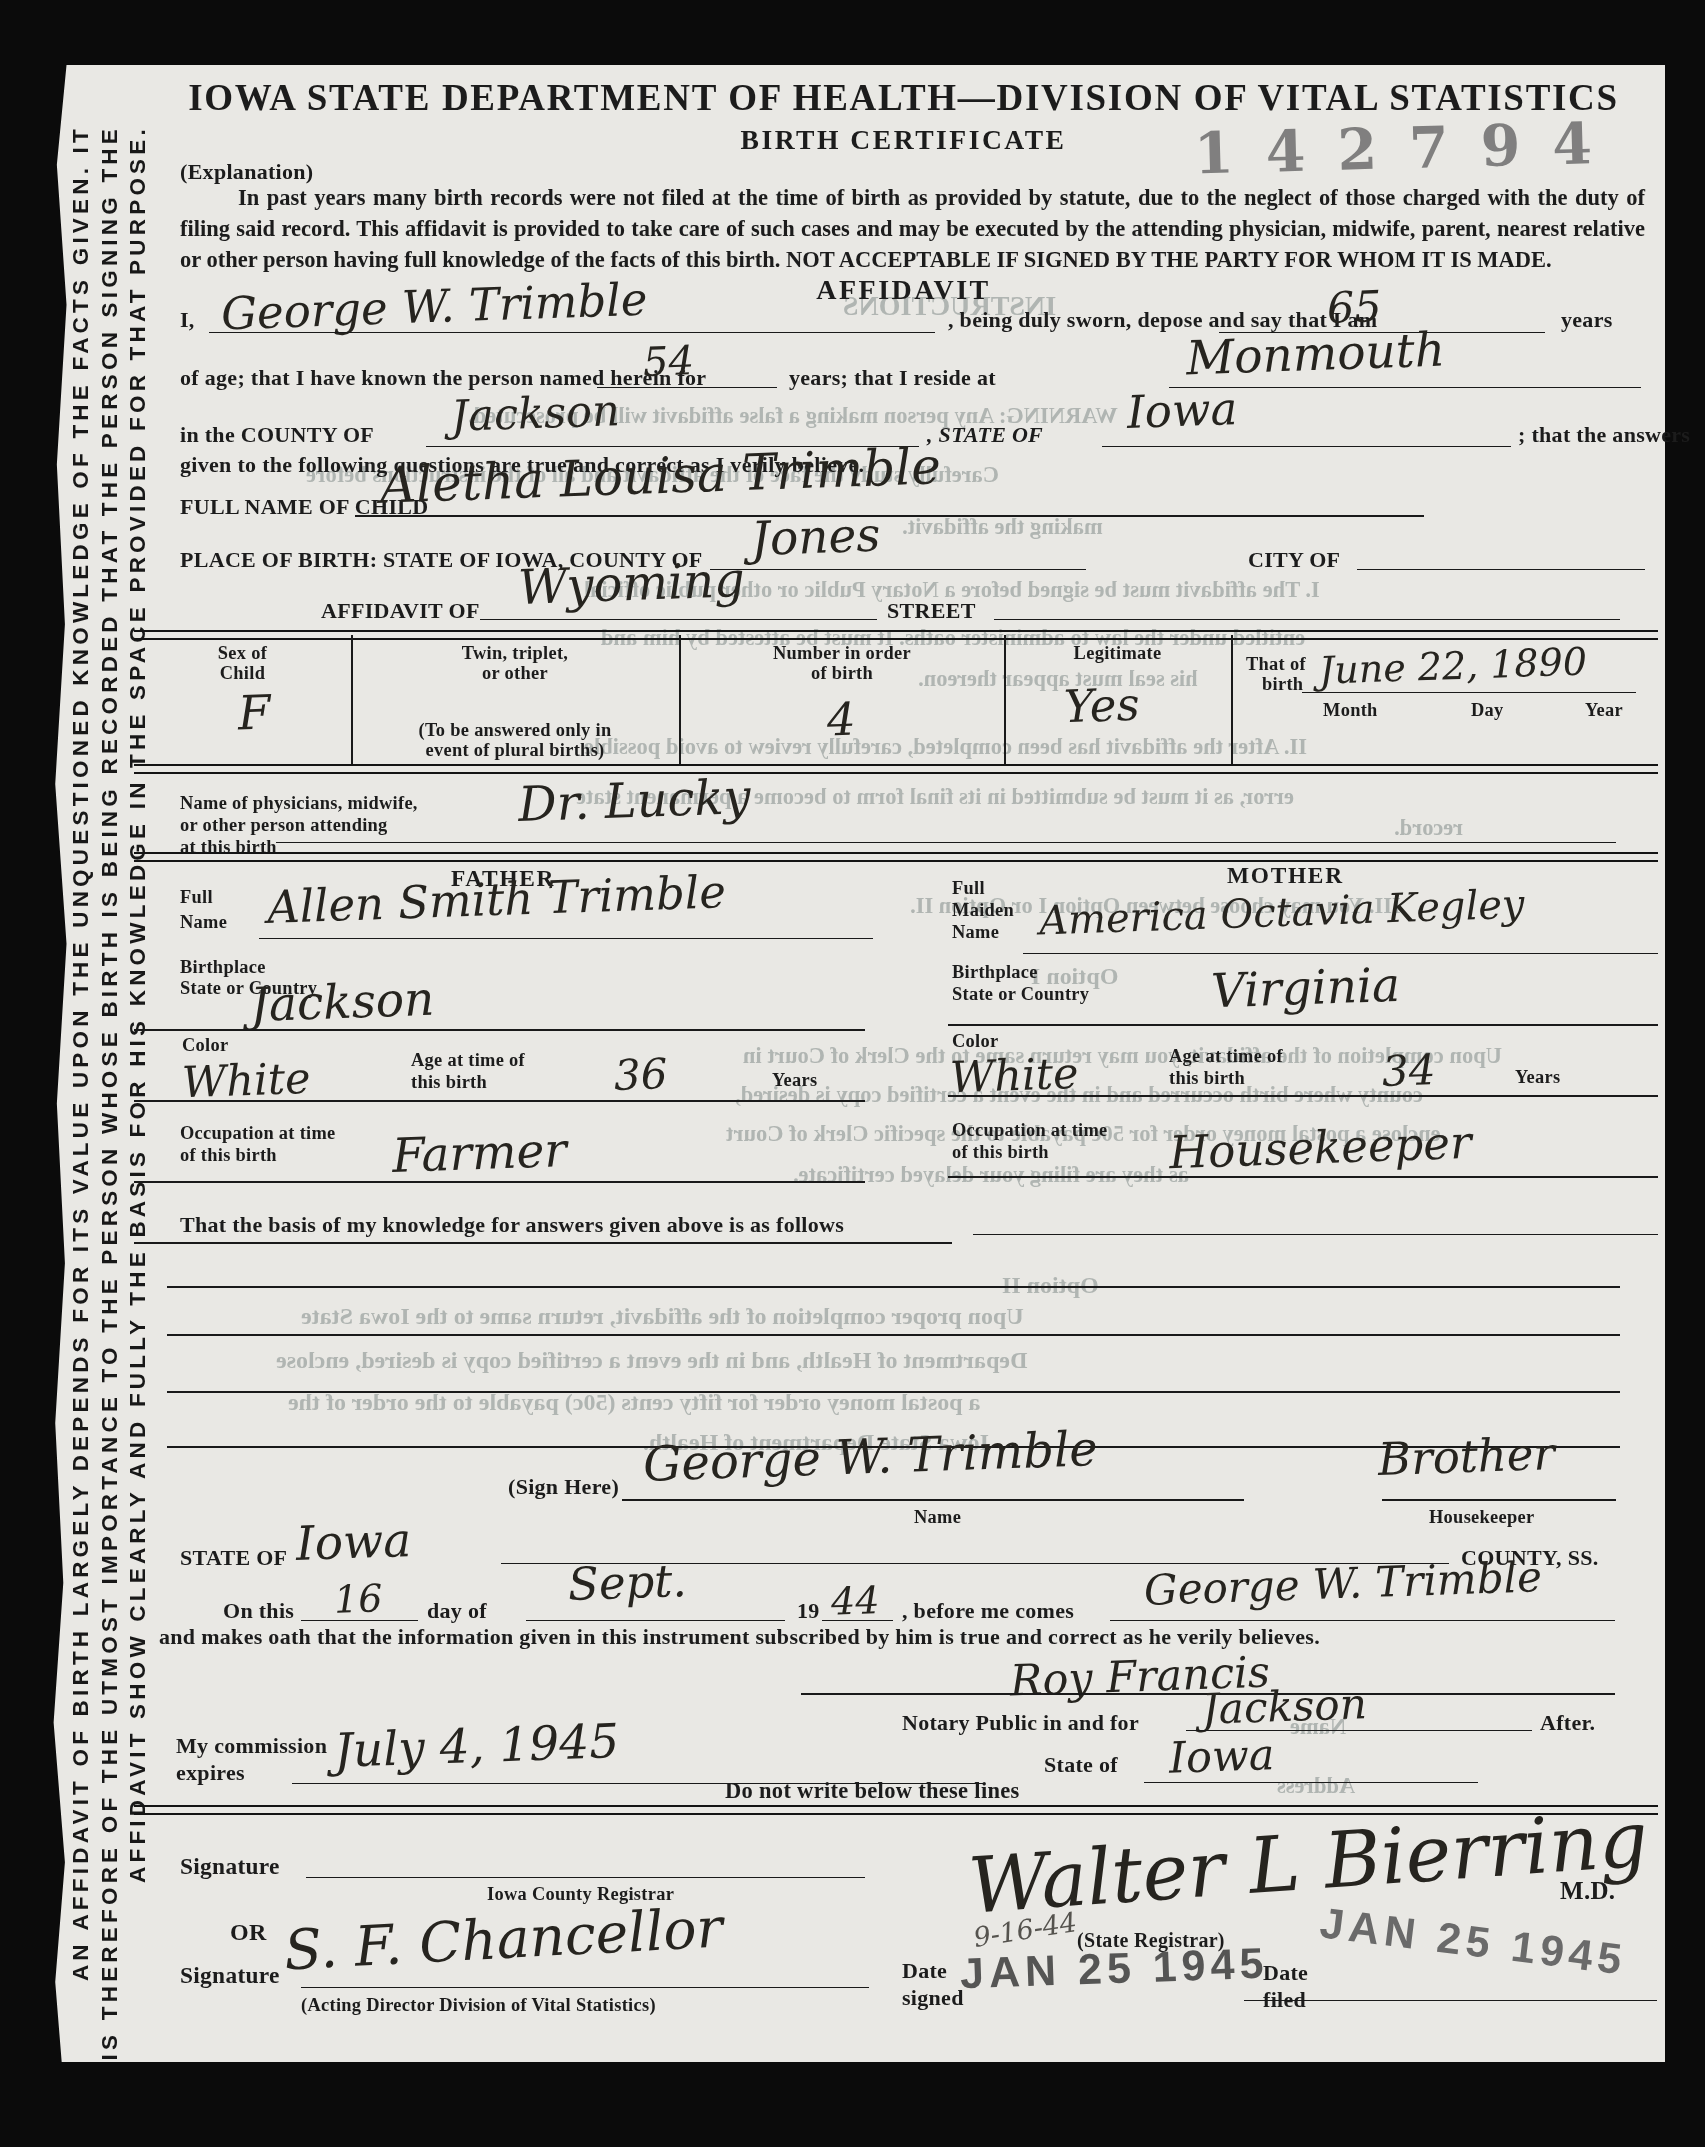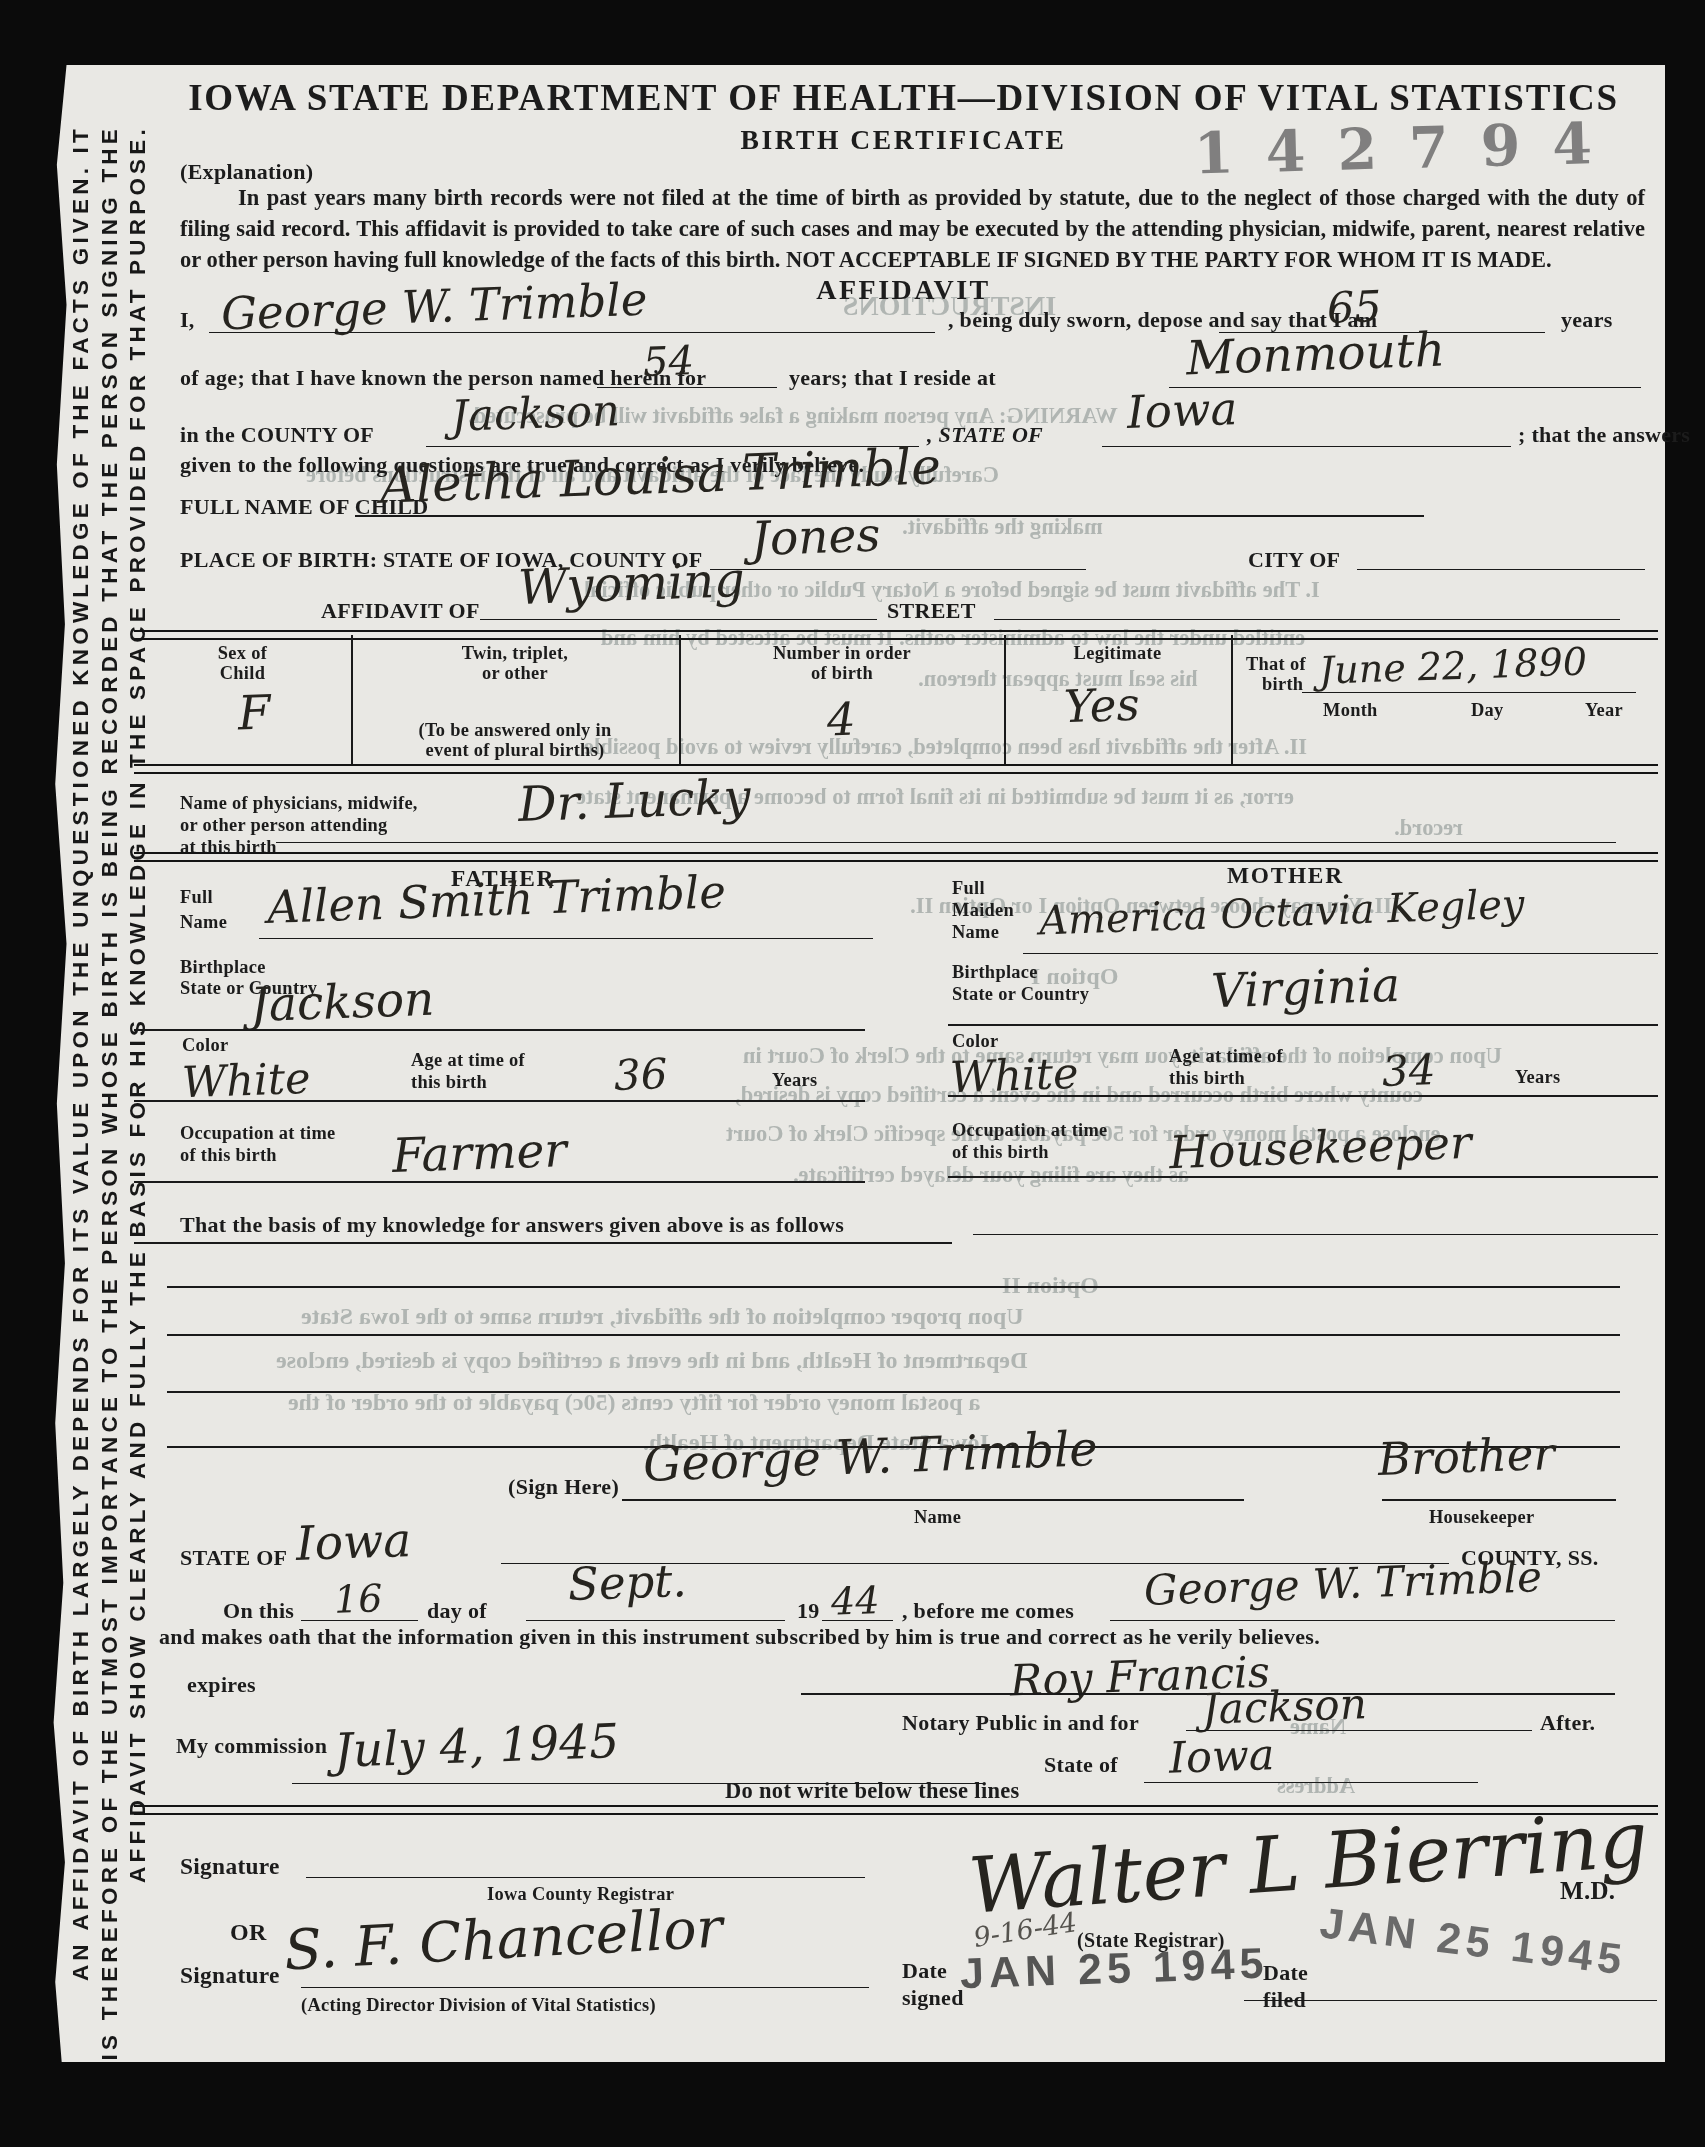--- a/index.html
+++ b/index.html
@@ -236,21 +236,21 @@
   <div class="lb" style="left:159px;top:1624px;">and makes oath that the information given in this instrument subscribed by him is true and correct as he verily believes.</div>
 
   <div class="hw" style="left:1010px;top:1655px;font-size:43px;">Roy Francis</div>
   <div class="rule" style="left:801px;top:1693px;width:814px;"></div>
   <div class="lb" style="left:902px;top:1710px;">Notary Public in and for</div>
   <div class="hw" style="left:1202px;top:1686px;font-size:42px;">Jackson</div>
   <div class="rule thin" style="left:1186px;top:1730px;width:346px;"></div>
   <div class="lb" style="left:1540px;top:1710px;">After.</div>
 
   <div class="lb" style="left:176px;top:1733px;">My commission</div>
-  <div class="lb" style="left:176px;top:1672px;margin-left:11px;">expires</div>
+  <div class="lb" style="left:176px;top:1760px;">expires</div>
   <div class="hw" style="left:334px;top:1722px;font-size:47px;">July 4, 1945</div>
   <div class="rule thin" style="left:292px;top:1783px;width:693px;"></div>
 
   <div class="lb" style="left:1044px;top:1752px;">State of</div>
   <div class="hw" style="left:1169px;top:1735px;font-size:43px;">Iowa</div>
   <div class="rule thin" style="left:1144px;top:1782px;width:334px;"></div>
 
   <div class="lb" style="left:725px;top:1778px;font-size:22.5px;">Do not write below these lines</div>
   <div class="drule" style="left:134px;top:1805px;width:1524px;"></div>
 

